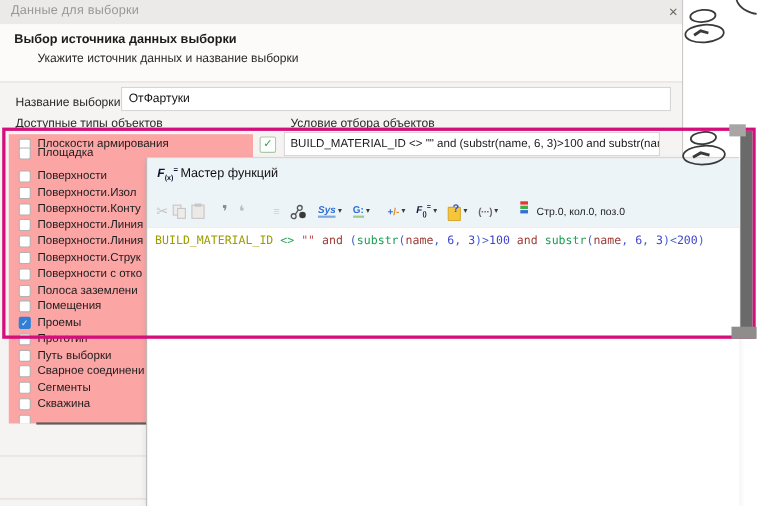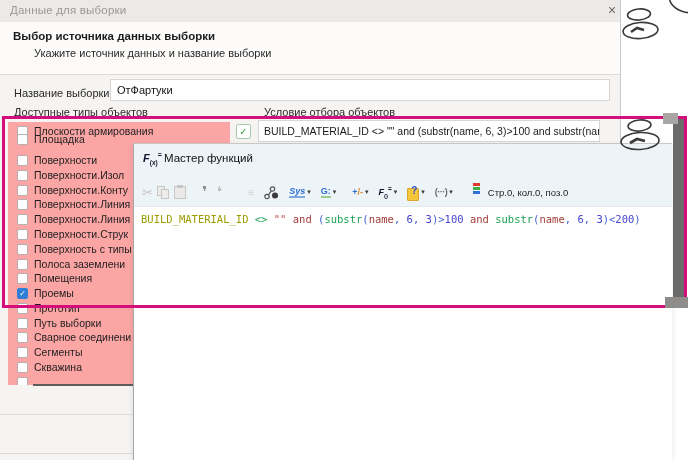--- a/index.html
+++ b/index.html
@@ -204,21 +204,21 @@
       <div class="lb-row" style="top: 91.18px;">
         <div class="lb-check"></div>
         <span class="lb-label">Поверхности.Линия</span>
       </div>
       <div class="lb-row" style="top: 105.96px;">
         <div class="lb-check"></div>
         <span class="lb-label">Поверхности.Струк</span>
       </div>
       <div class="lb-row" style="top: 120.74px;">
         <div class="lb-check"></div>
-        <span class="lb-label">Поверхность с типы</span>
+        <span class="lb-label">Поверхности с отко</span>
       </div>
       <div class="lb-row" style="top: 135.52px;">
         <div class="lb-check"></div>
         <span class="lb-label">Полоса заземлени</span>
       </div>
       <div class="lb-row" style="top: 150.3px;">
         <div class="lb-check"></div>
         <span class="lb-label">Помещения</span>
       </div>
       <div class="lb-row" style="top: 165.08px;">

